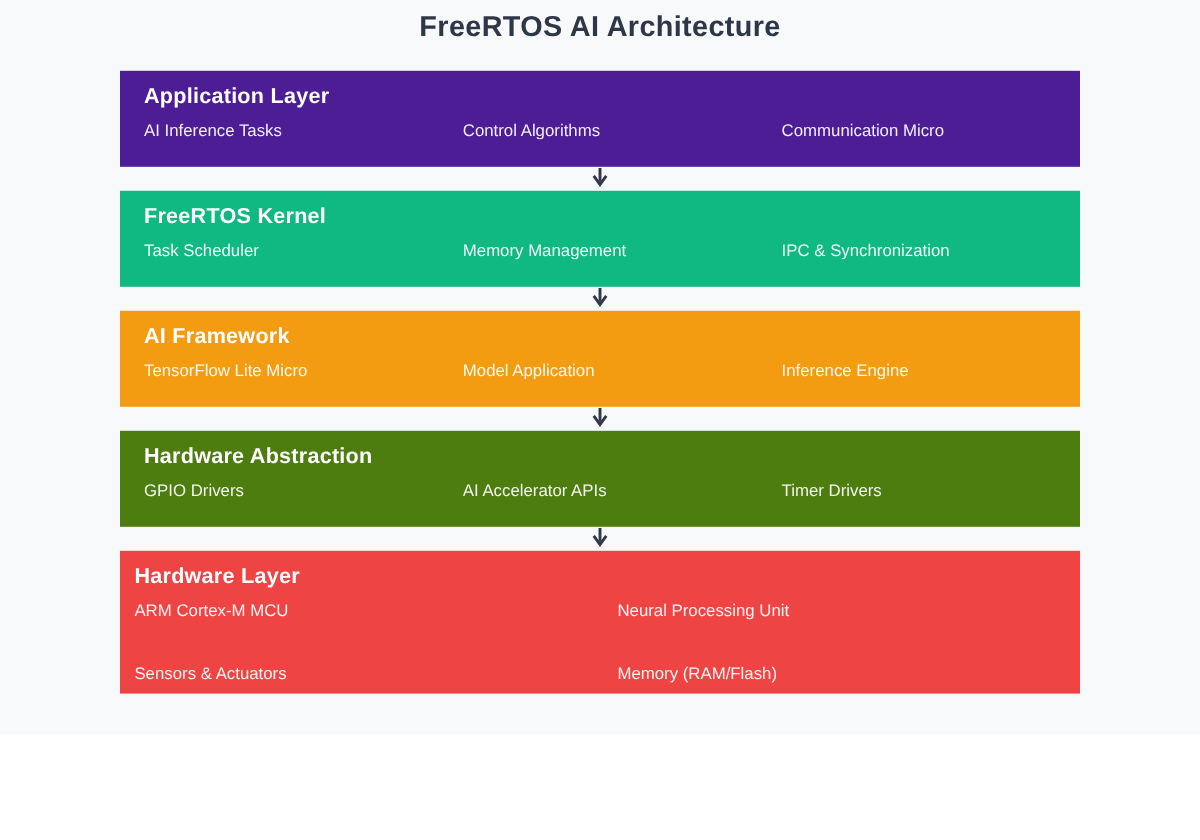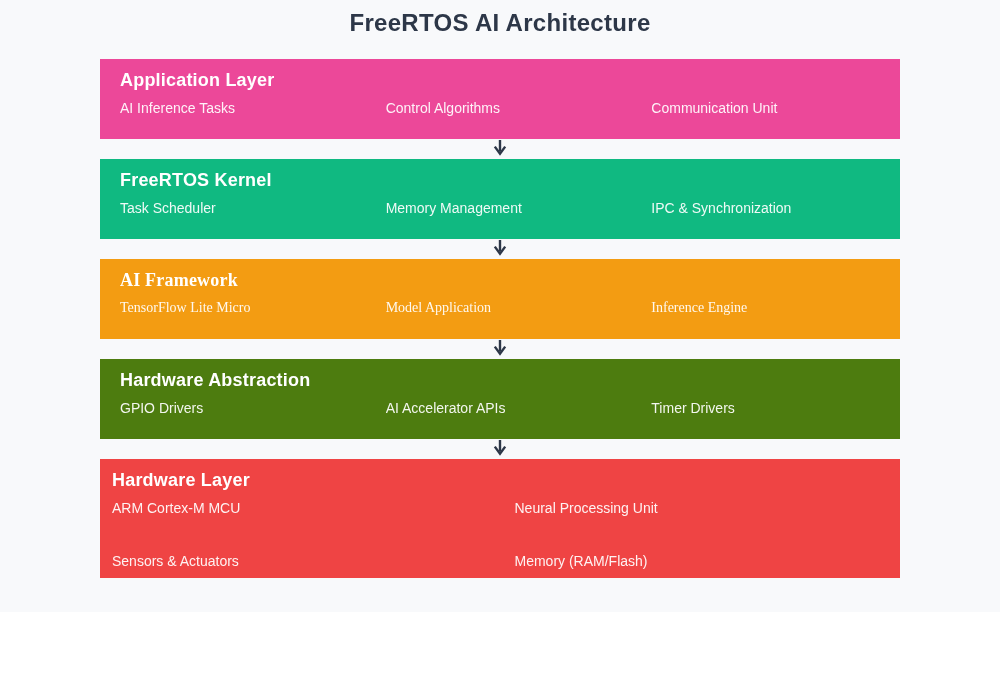--- a/index.html
+++ b/index.html
@@ -61,26 +61,26 @@
 </style>
 </head>
 <body>
 
 <div class="page" style="background-color: rgb(248, 249, 251);">
 
   <h1 class="page-title" style="color: rgb(45, 55, 72);">FreeRTOS AI Architecture</h1>
 
   <div class="stack">
 
-    <section class="layer" style="background-color: #ec4899;">
+    <section class="layer" style="background-color: #4c1d95;">
       <h2 class="layer-title">Application Layer</h2>
       <div class="items cols-3">
         <span class="item">AI Inference Tasks</span>
         <span class="item">Control Algorithms</span>
-        <span class="item">Communication Unit</span>
+        <span class="item">Communication Micro</span>
       </div>
     </section>
 
     <div class="arrow-gap" style="color: rgb(45, 55, 72);">
       <svg class="arrow-svg" width="18" height="20" viewBox="0 0 18 20">
         <line x1="9" y1="1" x2="9" y2="12.5" stroke="currentColor" stroke-width="2.4"></line>
         <path d="M3.8 7.6 L9 14.8 L14.2 7.6" fill="none" stroke="currentColor" stroke-width="2.4" stroke-linejoin="miter"></path>
       </svg>
     </div>
 
@@ -93,21 +93,21 @@
       </div>
     </section>
 
     <div class="arrow-gap" style="color: rgb(45, 55, 72);">
       <svg class="arrow-svg" width="18" height="20" viewBox="0 0 18 20">
         <line x1="9" y1="1" x2="9" y2="12.5" stroke="currentColor" stroke-width="2.4"></line>
         <path d="M3.8 7.6 L9 14.8 L14.2 7.6" fill="none" stroke="currentColor" stroke-width="2.4" stroke-linejoin="miter"></path>
       </svg>
     </div>
 
-    <section class="layer" style="background-color: rgb(243, 156, 18); font-family: Liberation Serif, serif;">
+    <section class="layer" style="background-color: rgb(243, 156, 18);">
       <h2 class="layer-title">AI Framework</h2>
       <div class="items cols-3">
         <span class="item">TensorFlow Lite Micro</span>
         <span class="item">Model Application</span>
         <span class="item">Inference Engine</span>
       </div>
     </section>
 
     <div class="arrow-gap" style="color: rgb(45, 55, 72);">
       <svg class="arrow-svg" width="18" height="20" viewBox="0 0 18 20">

